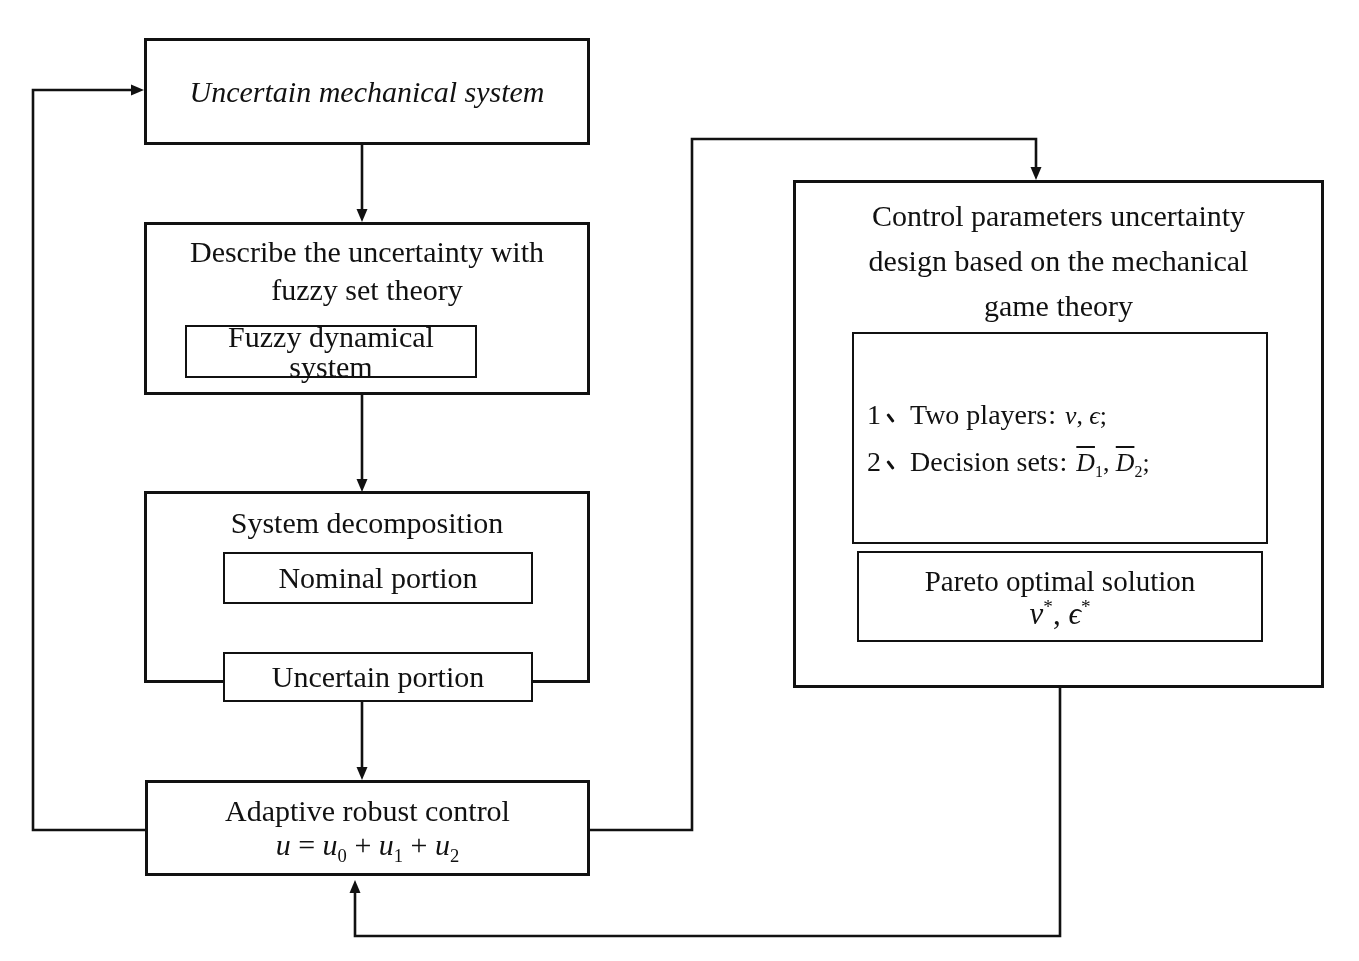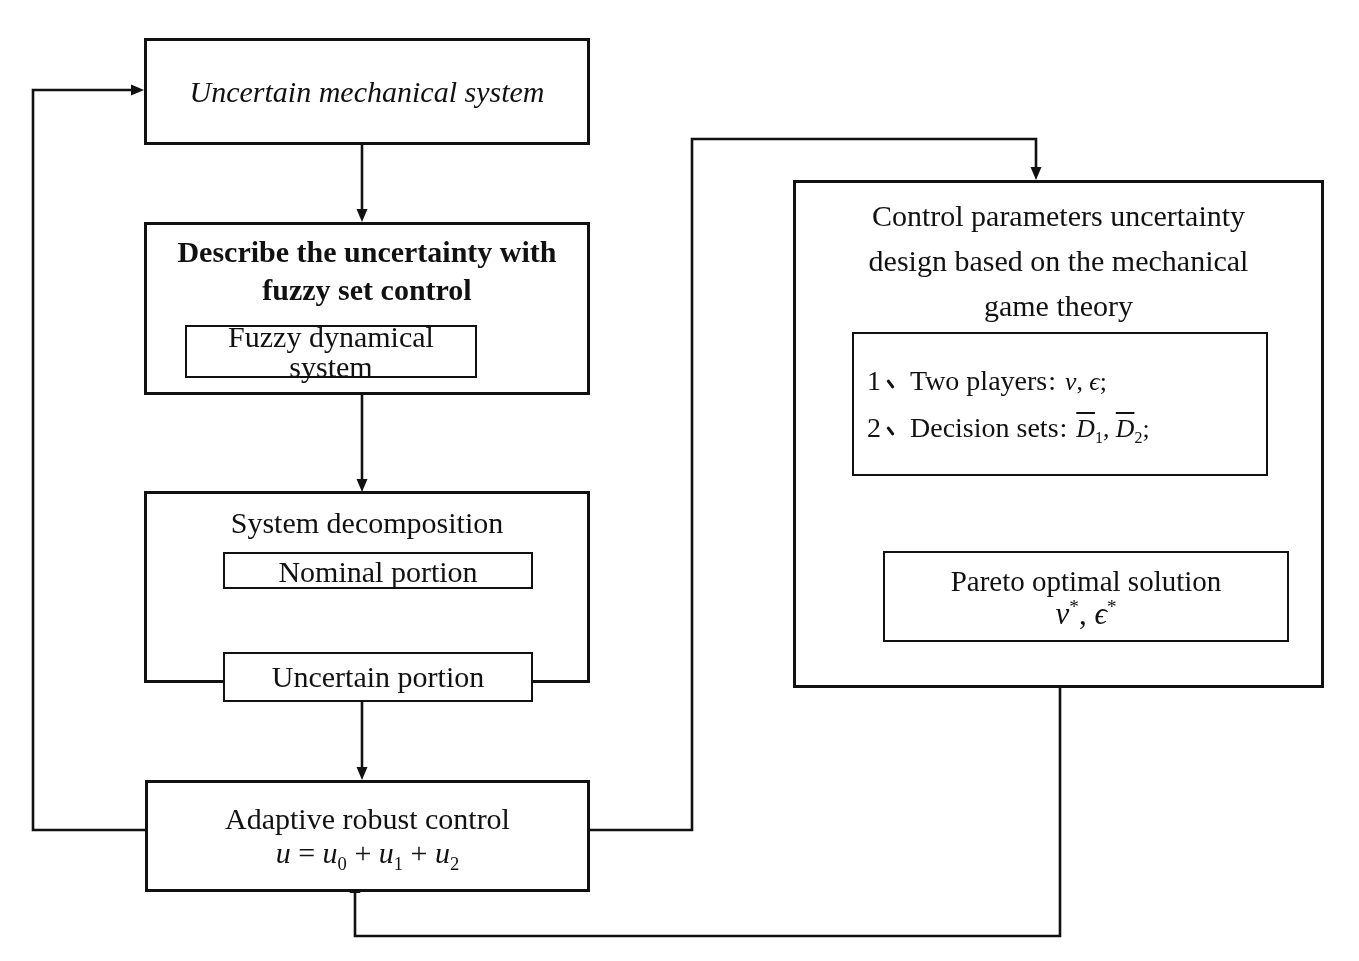--- a/index.html
+++ b/index.html
@@ -23,33 +23,33 @@
     align-items:center;
     text-align:center;
     font-size:30px;
     line-height:38px;
   }
   .box.inner{border-width:2px;z-index:2;}
   .v-center{justify-content:center;font-style:italic;}
   
   .node-a{left:144px;top:38px;width:446px;height:107px;}
   
-  .node-b{left:144px;top:222px;width:446px;height:173px;padding-top:8px;font-weight:bold;}
+  .node-b{left:144px;top:222px;width:446px;height:173px;padding-top:8px;}
   .node-b-inner{left:185px;top:325px;width:292px;height:53px;justify-content:center;line-height:30px;}
   
   .node-c{left:144px;top:491px;width:446px;height:192px;padding-top:10px;}
-  .node-c-in1{left:223px;top:552px;width:310px;height:37px;justify-content:flex-end;line-height:30px;}
+  .node-c-in1{left:223px;top:552px;width:310px;height:52px;justify-content:center;line-height:30px;}
   .node-c-in2{left:223px;top:652px;width:310px;height:50px;justify-content:center;line-height:30px;}
   
-  .node-d{left:145px;top:780px;width:445px;height:112px;justify-content:center;gap:0;line-height:34px;}
+  .node-d{left:145px;top:780px;width:445px;height:96px;justify-content:center;gap:0;line-height:34px;}
   
   .node-e{left:793px;top:180px;width:531px;height:508px;padding-top:10px;line-height:45px;}
-  .node-f{left:852px;top:332px;width:416px;height:144px;align-items:flex-start;justify-content:center;
+  .node-f{left:852px;top:332px;width:416px;height:212px;align-items:flex-start;justify-content:center;
           text-align:left;font-size:28px;line-height:33px;gap:13px;padding-left:13px;}
-  .node-g{left:883px;top:551px;width:406px;height:91px;justify-content:center;gap:3px;line-height:32px;font-size:29px;}
+  .node-g{left:857px;top:551px;width:406px;height:91px;justify-content:center;gap:3px;line-height:32px;font-size:29px;}
   .g-symbols{font-size:31px;line-height:28px;}
   
   i{font-style:italic;}
   sub{font-size:0.62em;line-height:0;}
   sup{font-size:0.62em;line-height:0;vertical-align:super;}
   .m{font-size:0.92em;}
   .ov{text-decoration:overline;}
   .cl{margin:0 9px 0 1px;}
   
   .dn{display:inline-block;width:11px;height:13px;margin:0 13px 0 5px;position:relative;}
@@ -81,21 +81,21 @@
       <polygon points="131,84.5 131,95.5 144,90"></polygon>
     </g>
   </svg>
 
   <div class="box node-a v-center">
     <span>Uncertain mechanical system</span>
   </div>
 
   <div class="box node-b">
     <span>Describe the uncertainty with</span>
-    <span>fuzzy set control</span>
+    <span>fuzzy set theory</span>
   </div>
   <div class="box inner node-b-inner">
     <span>Fuzzy dynamical system</span>
   </div>
 
   <div class="box node-c">
     <span>System decomposition</span>
   </div>
   <div class="box inner node-c-in1">
     <span>Nominal portion</span>

